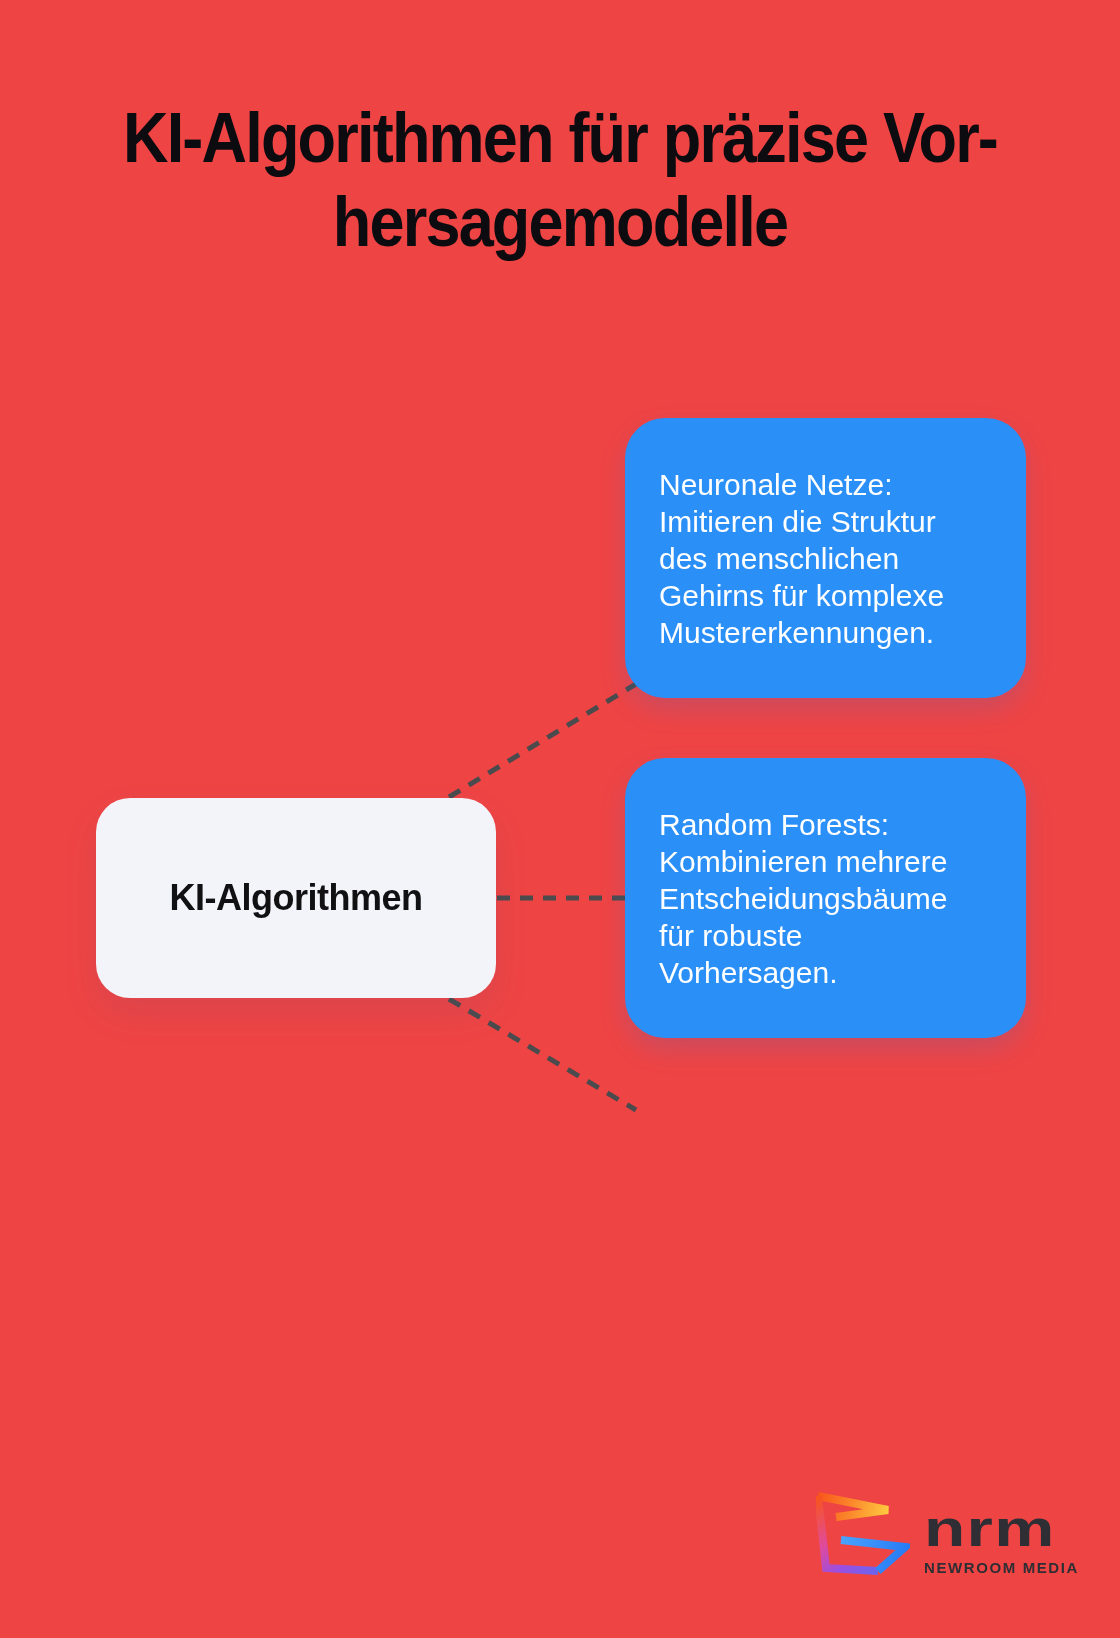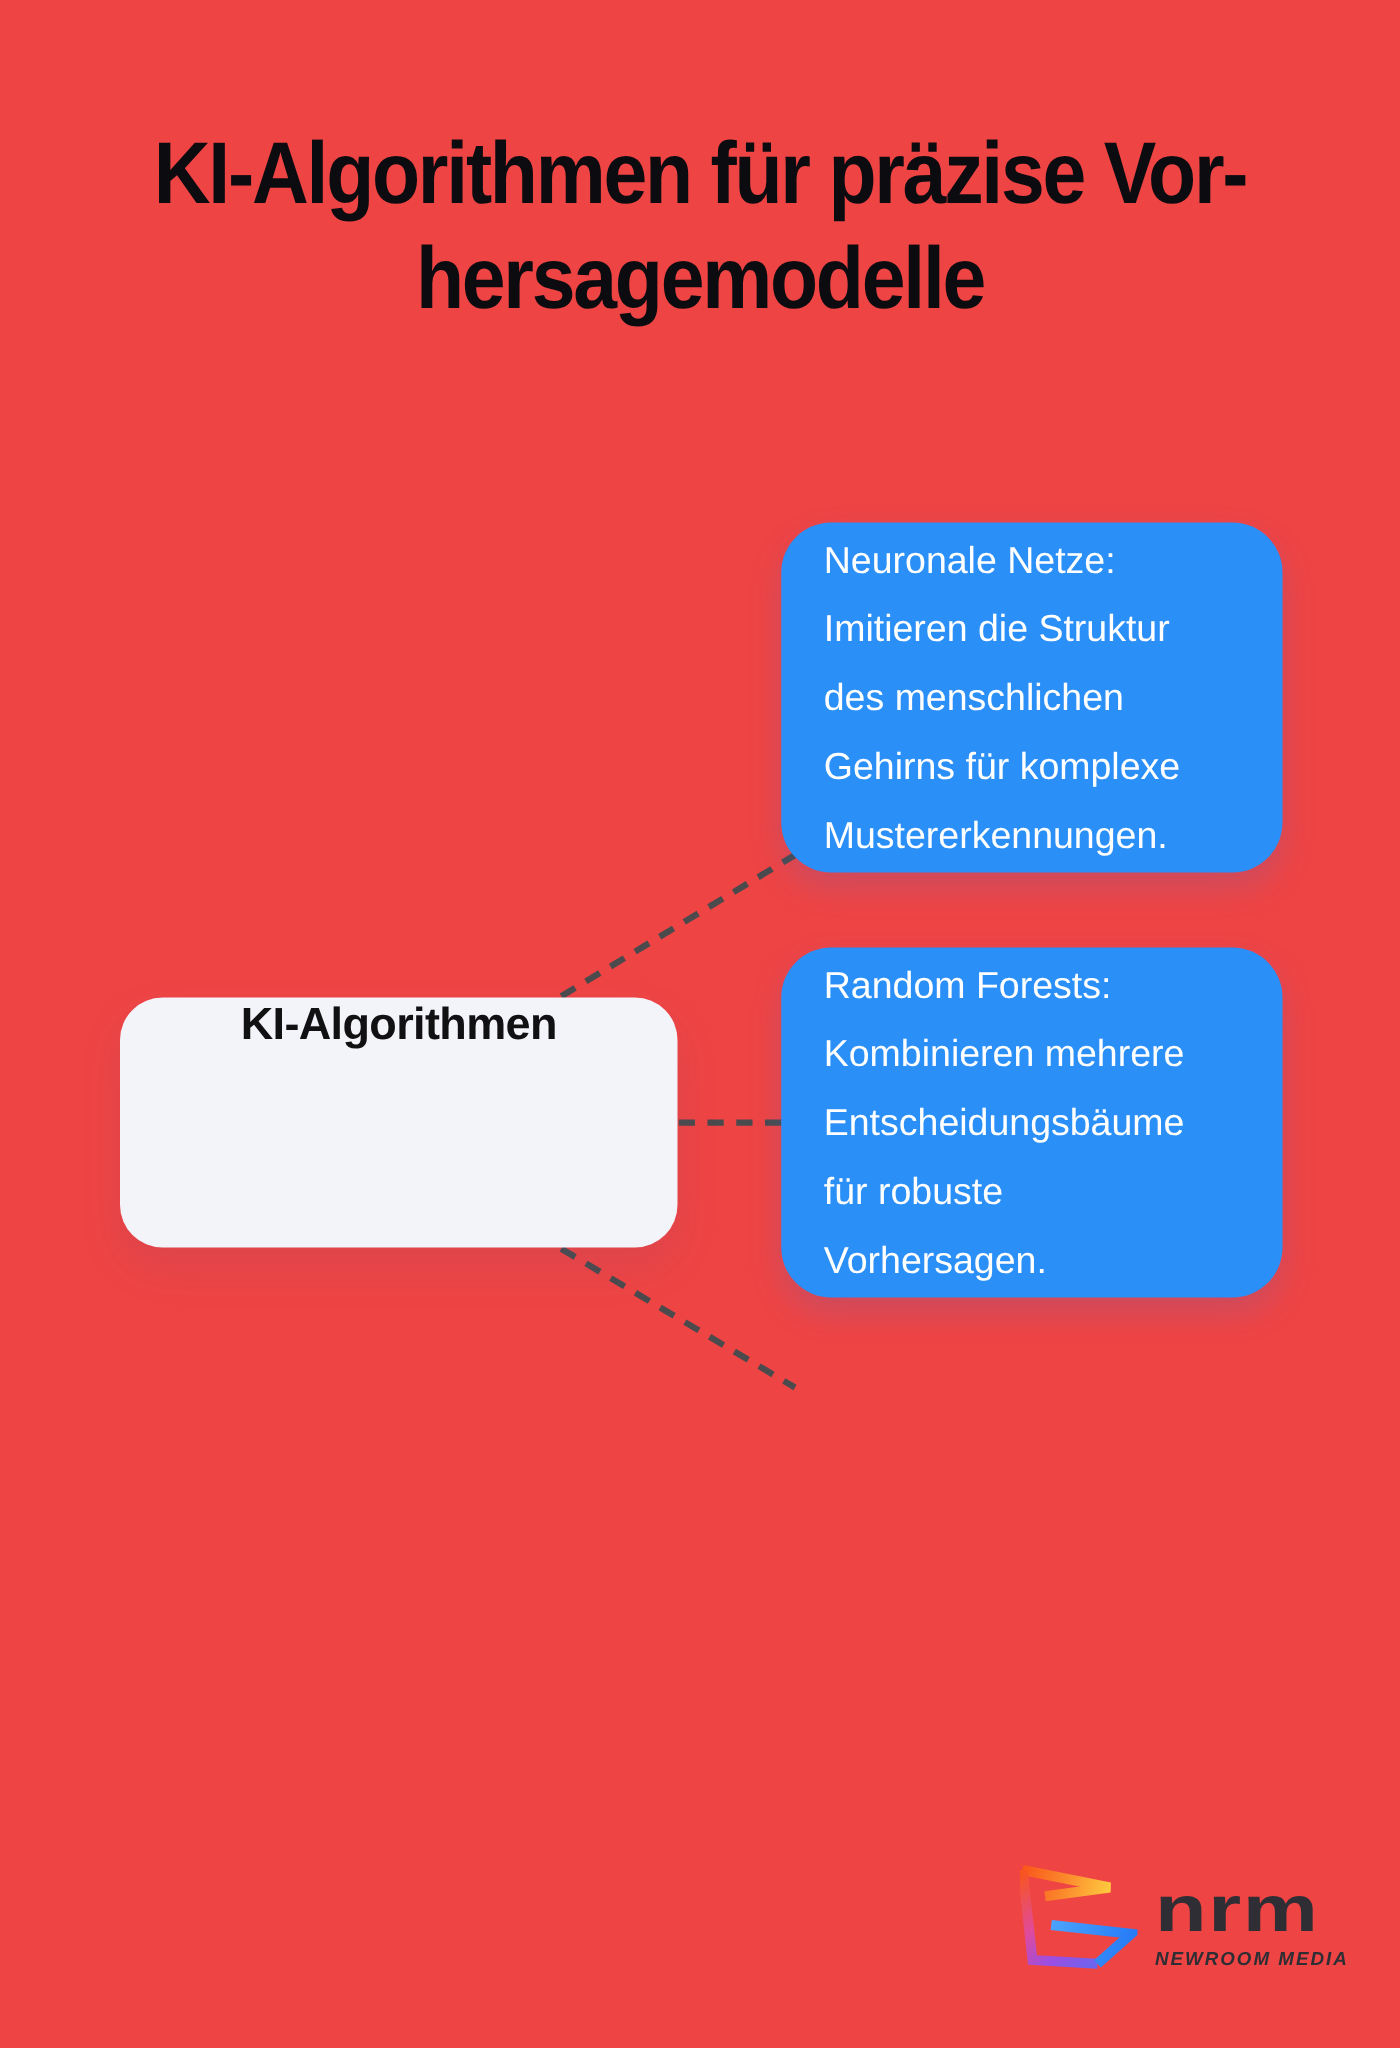--- a/index.html
+++ b/index.html
@@ -45,26 +45,27 @@
     stroke: #4B4B4E;
     stroke-width: 5;
     stroke-dasharray: 13 10;
   }
 
   
   .root-node {
     position: absolute;
     left: 96px;
     top: 798px;
-    width: 446px;
+    width: 400px;
     height: 200px;
     background: #F3F3FA;
     border-radius: 34px;
     box-shadow: 0 16px 34px rgba(84, 84, 130, 0.12);
     display: flex;
+    align-items: center;
     justify-content: center;
   }
   .root-node .root-label {
     font-size: 36px;
     font-weight: 700;
     color: #111114;
     letter-spacing: -0.5px;
   }
 
   
@@ -81,21 +82,21 @@
     box-sizing: border-box;
     padding: 0 28px 0 34px;
   }
   .branch-1 { top: 418px; }
   .branch-2 { top: 758px; }
   .branch-3 { top: 1098px; }
   .branch .branch-text {
     margin: 0;
     color: #FFFFFF;
     font-size: 30px;
-    line-height: 55px;
+    line-height: 37px;
     white-space: pre-line;
   }
 
   
   .brand-logo {
     position: absolute;
     left: 816px;
     top: 1492px;
     display: flex;
     align-items: flex-end;
@@ -110,21 +111,20 @@
     letter-spacing: 1px;
     transform: scaleX(1.3);
     transform-origin: 0 50%;
   }
   .logo-full {
     margin-top: 9px;
     font-size: 15px;
     font-weight: 700;
     letter-spacing: 1.6px;
     color: #2E2E34;
-    font-style: italic;
   }
 </style>
 </head>
 <body>
 
 <div class="canvas">
 
   <h1 class="page-title">KI-Algorithmen für präzise Vor-
 hersagemodelle</h1>
 

